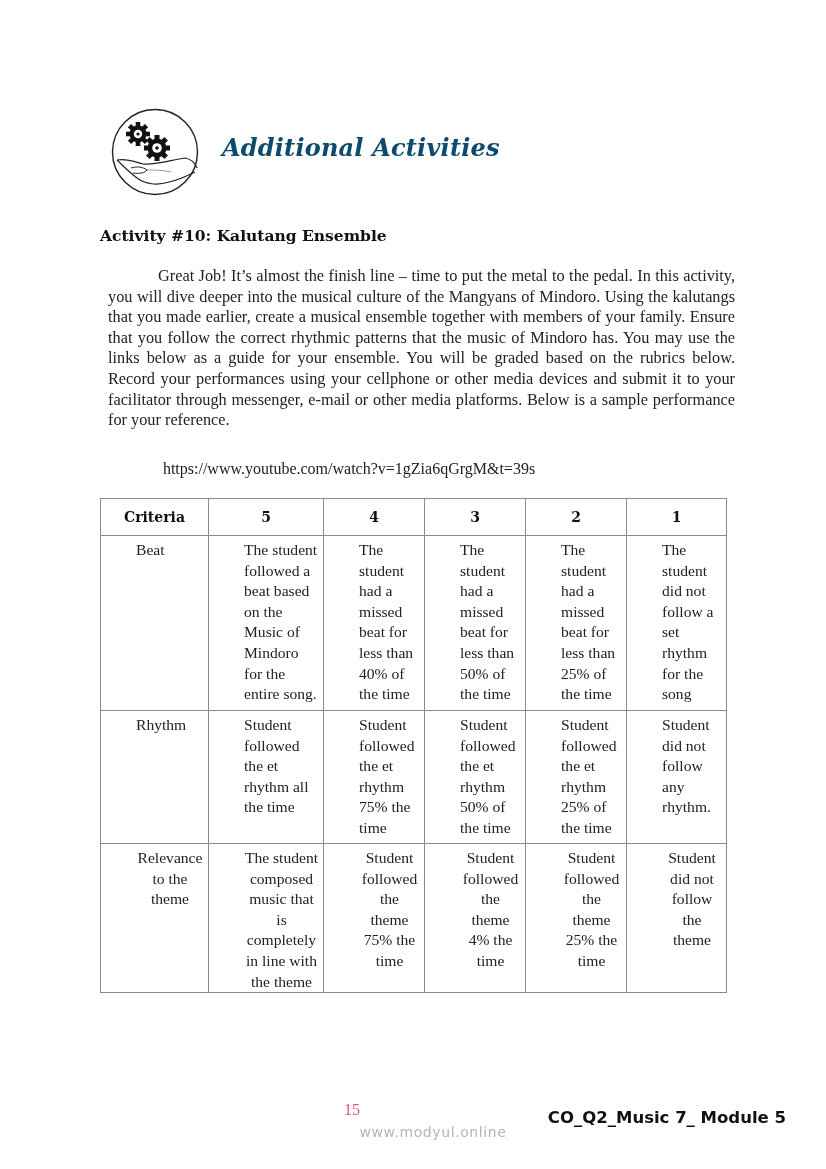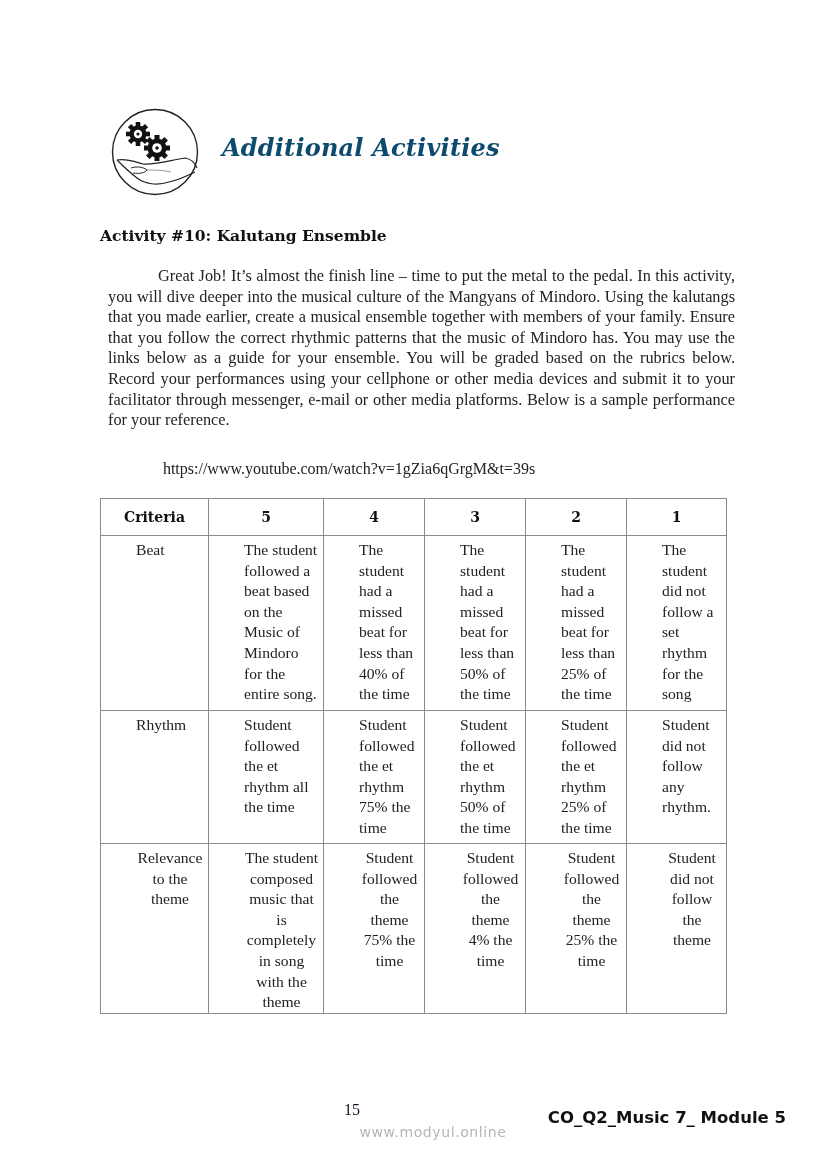--- a/index.html
+++ b/index.html
@@ -27,21 +27,21 @@
   table.rubric th { font-family: "DejaVu Serif", serif; font-weight: bold; font-size: 14px; text-align: center;
         height: 28px; vertical-align: middle; padding: 4px; color: #111; margin-top: 14px; }
   table.rubric td { padding-top: 4px; padding-left: 35px; }
   col.c0 { width: 108px; } col.c1 { width: 115px; } col.c2 { width: 101px; }
   col.c3 { width: 101px; } col.c4 { width: 101px; } col.c5 { width: 100px; }
   tr.r-beat td { height: 170px; }
   tr.r-rhythm td { height: 128px; }
   tr.r-rel td { height: 127px; text-align: center; }
 
   .page-number { position: absolute; left: 0; width: 704px; top: 1101px; text-align: center;
-        font-family: "Liberation Serif", serif; font-size: 16px; color: #0f172a; }
+        font-family: "Liberation Serif", serif; font-size: 16px; color: #ec4899; }
   .watermark { position: absolute; left: 0; width: 826px; top: 1124px; text-align: center;
         font-family: "DejaVu Sans", sans-serif; font-size: 14px; color: #b5b5b5; letter-spacing: 0.6px; padding-left: 20px; }
   .module-code { position: absolute; right: 40px; top: 1108px; font-family: "DejaVu Sans", sans-serif;
         font-weight: bold; font-size: 16.5px; color: #111; }
 </style>
 </head>
 <body>
 
 <div class="page">
 
@@ -127,21 +127,21 @@
       <tr class="r-rhythm">
         <td>Rhythm</td>
         <td>Student followed the et rhythm all the time</td>
         <td>Student followed the et rhythm 75%  the time</td>
         <td>Student followed the et rhythm 50% of the time</td>
         <td>Student followed the et rhythm 25% of the time</td>
         <td>Student did not follow any rhythm.</td>
       </tr>
       <tr class="r-rel">
         <td>Relevance to the theme</td>
-        <td>The student composed music that is completely in song with the theme</td>
+        <td>The student composed music that is completely in line with the theme</td>
         <td>Student followed the  theme 75%  the time</td>
         <td>Student followed the  theme 4%  the time</td>
         <td>Student followed the  theme 25%  the time</td>
         <td>Student did not follow the theme</td>
       </tr>
     </tbody>
   </table>
 
   <div class="page-number">15</div>
   <div class="watermark">www.modyul.online</div>

